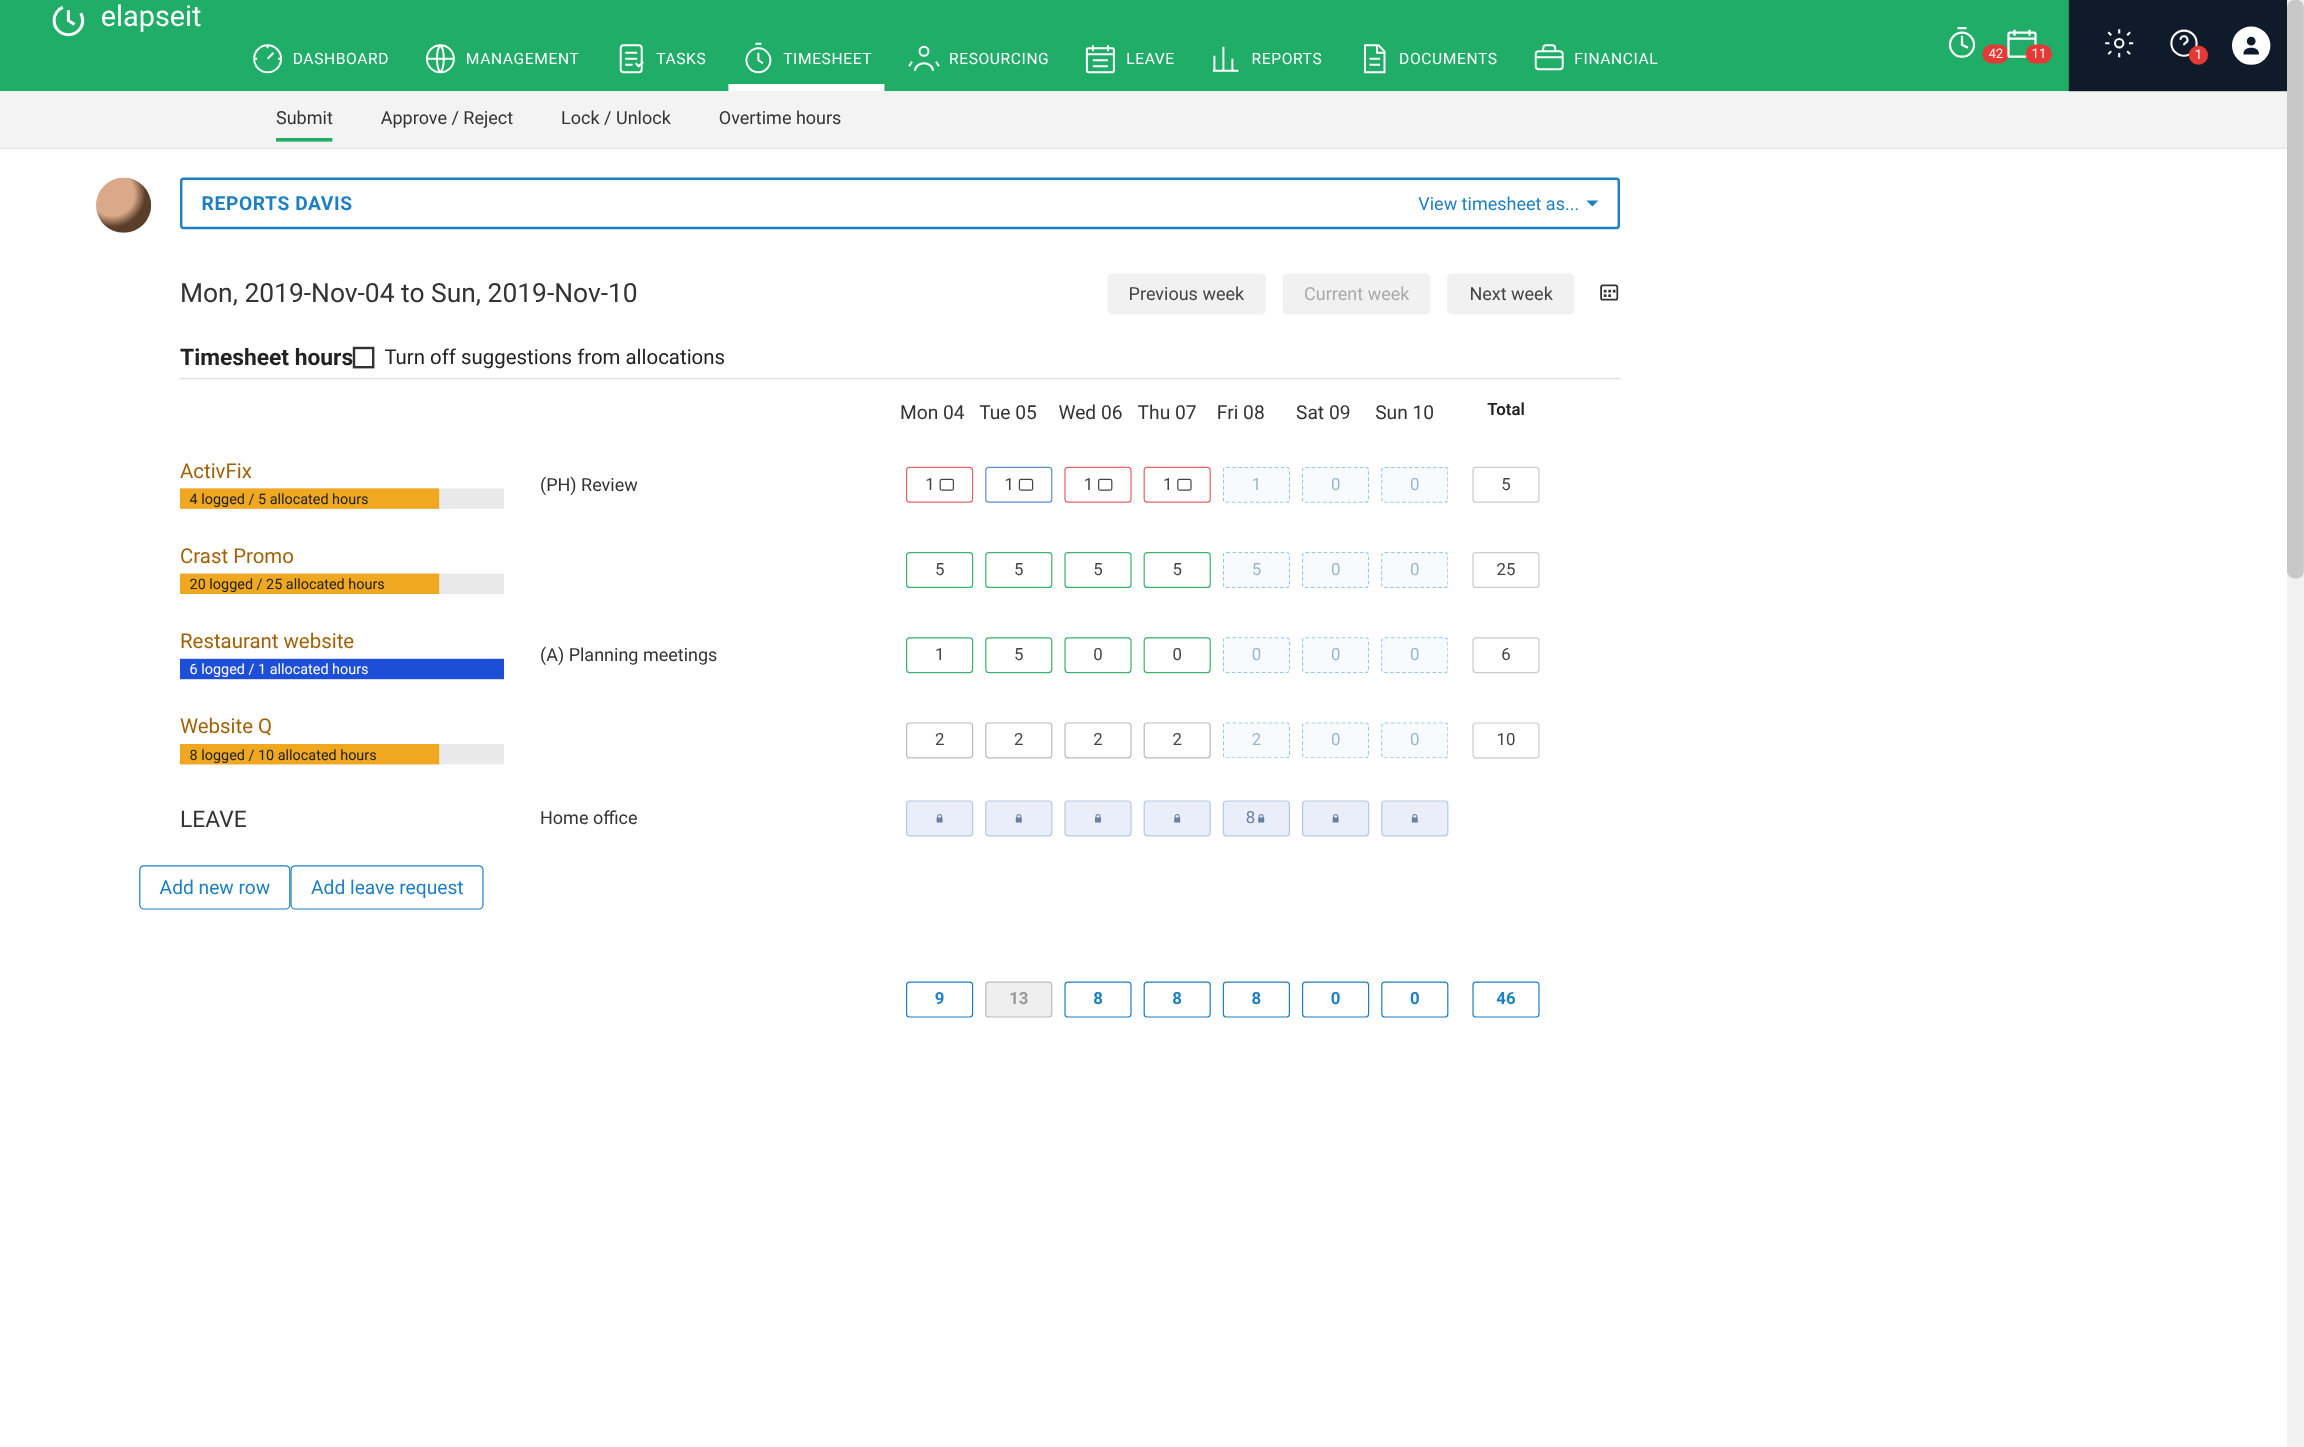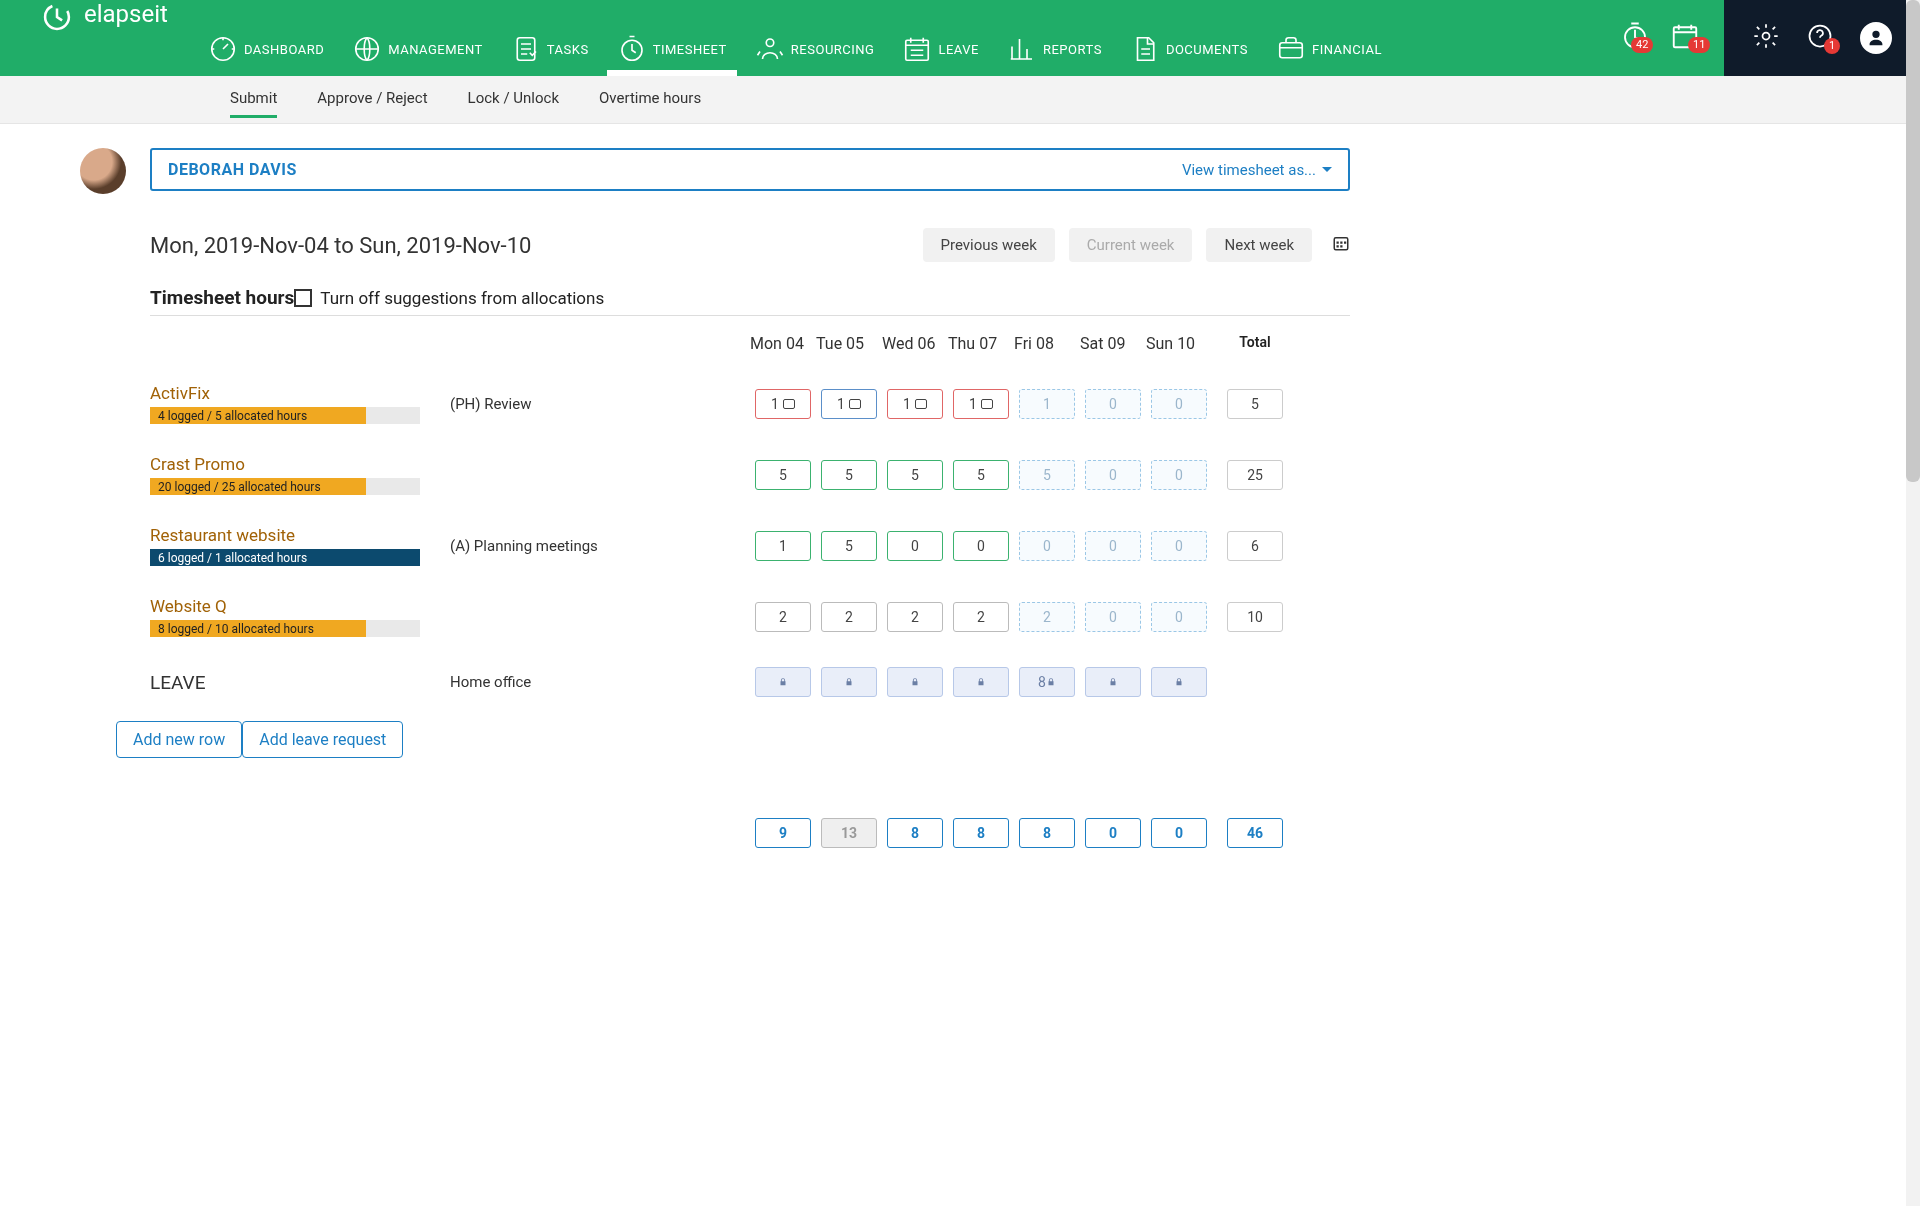--- a/index.html
+++ b/index.html
@@ -54,21 +54,21 @@
   .grid { margin-left:70px; margin-top:18px;}
   .hdr { display:grid; grid-template-columns: 300px 300px repeat(7, 66px) 10px 66px; gap:0;}
   .hdr .dcell { text-align:left; font-size:16px; font-weight:400; color:#333;}
   .hdr .total { text-align:center; font-size:14px; font-weight:600;}
 
   .row { display:grid; grid-template-columns: 300px 300px repeat(7, 66px) 10px 66px; align-items:center; margin-top:30px;}
   .proj { }
   .proj .name { color:#a16207; font-size:17px; }
   .bar-wrap { margin-top:4px; width:270px; height:17px; background:#e9e9e9; position:relative; font-size:12px; color:#222;}
   .bar { height:100%; background:#f0a821; display:flex; align-items:center; padding-left:8px; white-space:nowrap;}
-  .bar.red { background:#0c4a6e; color:#fff;}
+  .bar.red { background:#1d4ed8; color:#fff;}
   .phase { font-size:15px; color:#333;}
 
   .cell { display:flex; justify-content:center;}
   .box-input { width:56px; height:30px; border-radius:3px; display:flex; align-items:center; justify-content:center; font-size:14px; color:#444; background:#fff;}
   .bi-red   { border:1.5px solid #e06666;}
   .bi-blue  { border:1.5px solid #5b8fc9;}
   .bi-green { border:1.5px solid #3bb26f;}
   .bi-gray  { border:1.5px solid #bbb;}
   .bi-dash  { border:1.5px dashed #9bc7e6; background:#f7fbfe; color:#9bb6cc;}
   .bi-lock  { border:1.5px solid #b7c8e8; background:#e9eef9; color:#6b7fa5;}
@@ -165,21 +165,21 @@
         <span>FINANCIAL</span>
       </div>
     </div>
   <div class="top-right">
     <div class="green-icons">
       <div style="position:relative">
         <svg viewBox="0 0 24 24" fill="none" stroke-width="1.5">
             <circle cx="12" cy="13" r="8"></circle>
             <path d="M12 7v6l4 2M9 2h6"></path>
           </svg>
-        <span class="badge" style="top:16px;left:11px">42</span>
+        <span class="badge" style="top:16px;left:32px">42</span>
       </div>
       <div style="position:relative">
         <svg viewBox="0 0 24 24" fill="none" stroke-width="1.5">
             <rect x="3" y="5" width="18" height="16" rx="1"></rect>
             <path d="M3 9h18M7 3v4M17 3v4"></path>
           </svg>
         <span class="badge" style="top:16px;left:18px">11</span>
       </div>
     </div>
     <div class="dark">
@@ -209,21 +209,21 @@
     <div class="tab active">Submit</div>
     <div class="tab">Approve / Reject</div>
     <div class="tab">Lock / Unlock</div>
     <div class="tab">Overtime hours</div>
   </div>
 
 <div class="page">
   <div class="user-row">
     <div class="user-avatar"></div>
     <div class="user-box">
-      <span class="user-name">DEBORAH DAVIS</span>
+      <span class="user-name">REPORTS DAVIS</span>
       <span class="view-as">View timesheet as...</span>
     </div>
   </div>
 
   <div class="range-row">
     <div class="range">Mon, 2019-Nov-04 to Sun, 2019-Nov-10</div>
     <div class="week-nav">
       <div class="btn">Previous week</div>
       <div class="btn light">Current week</div>
       <div class="btn">Next week</div>

